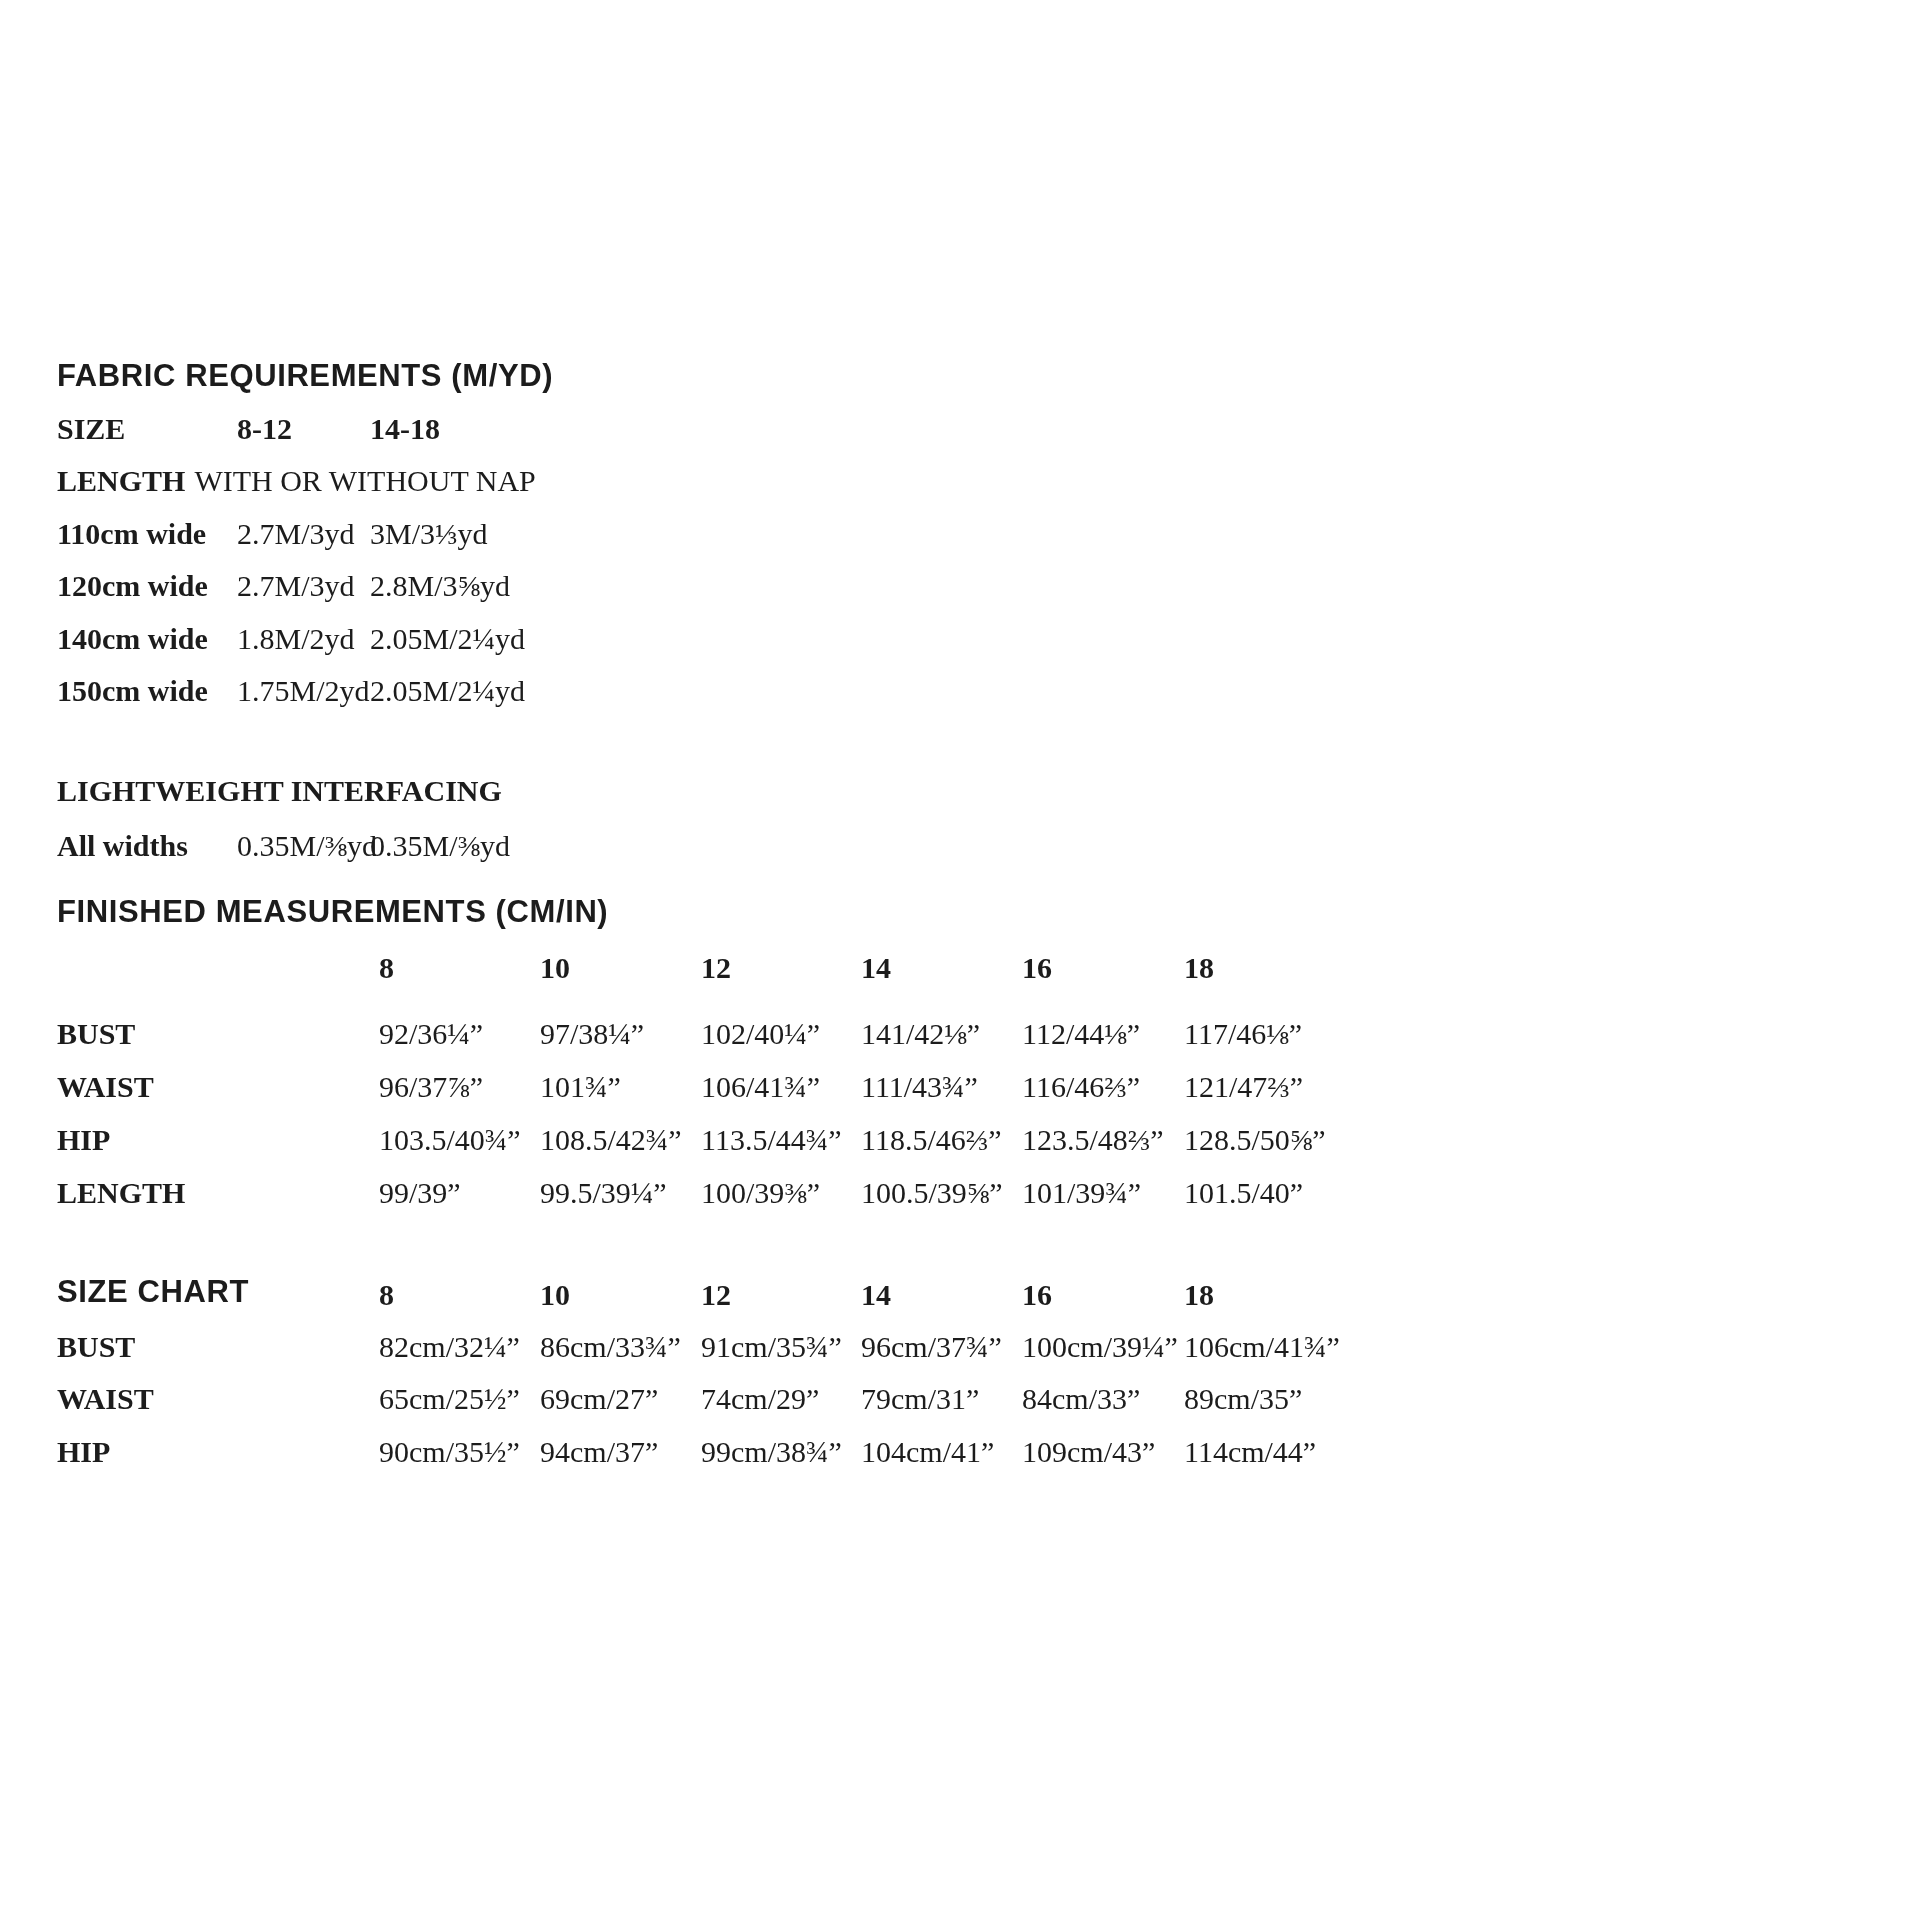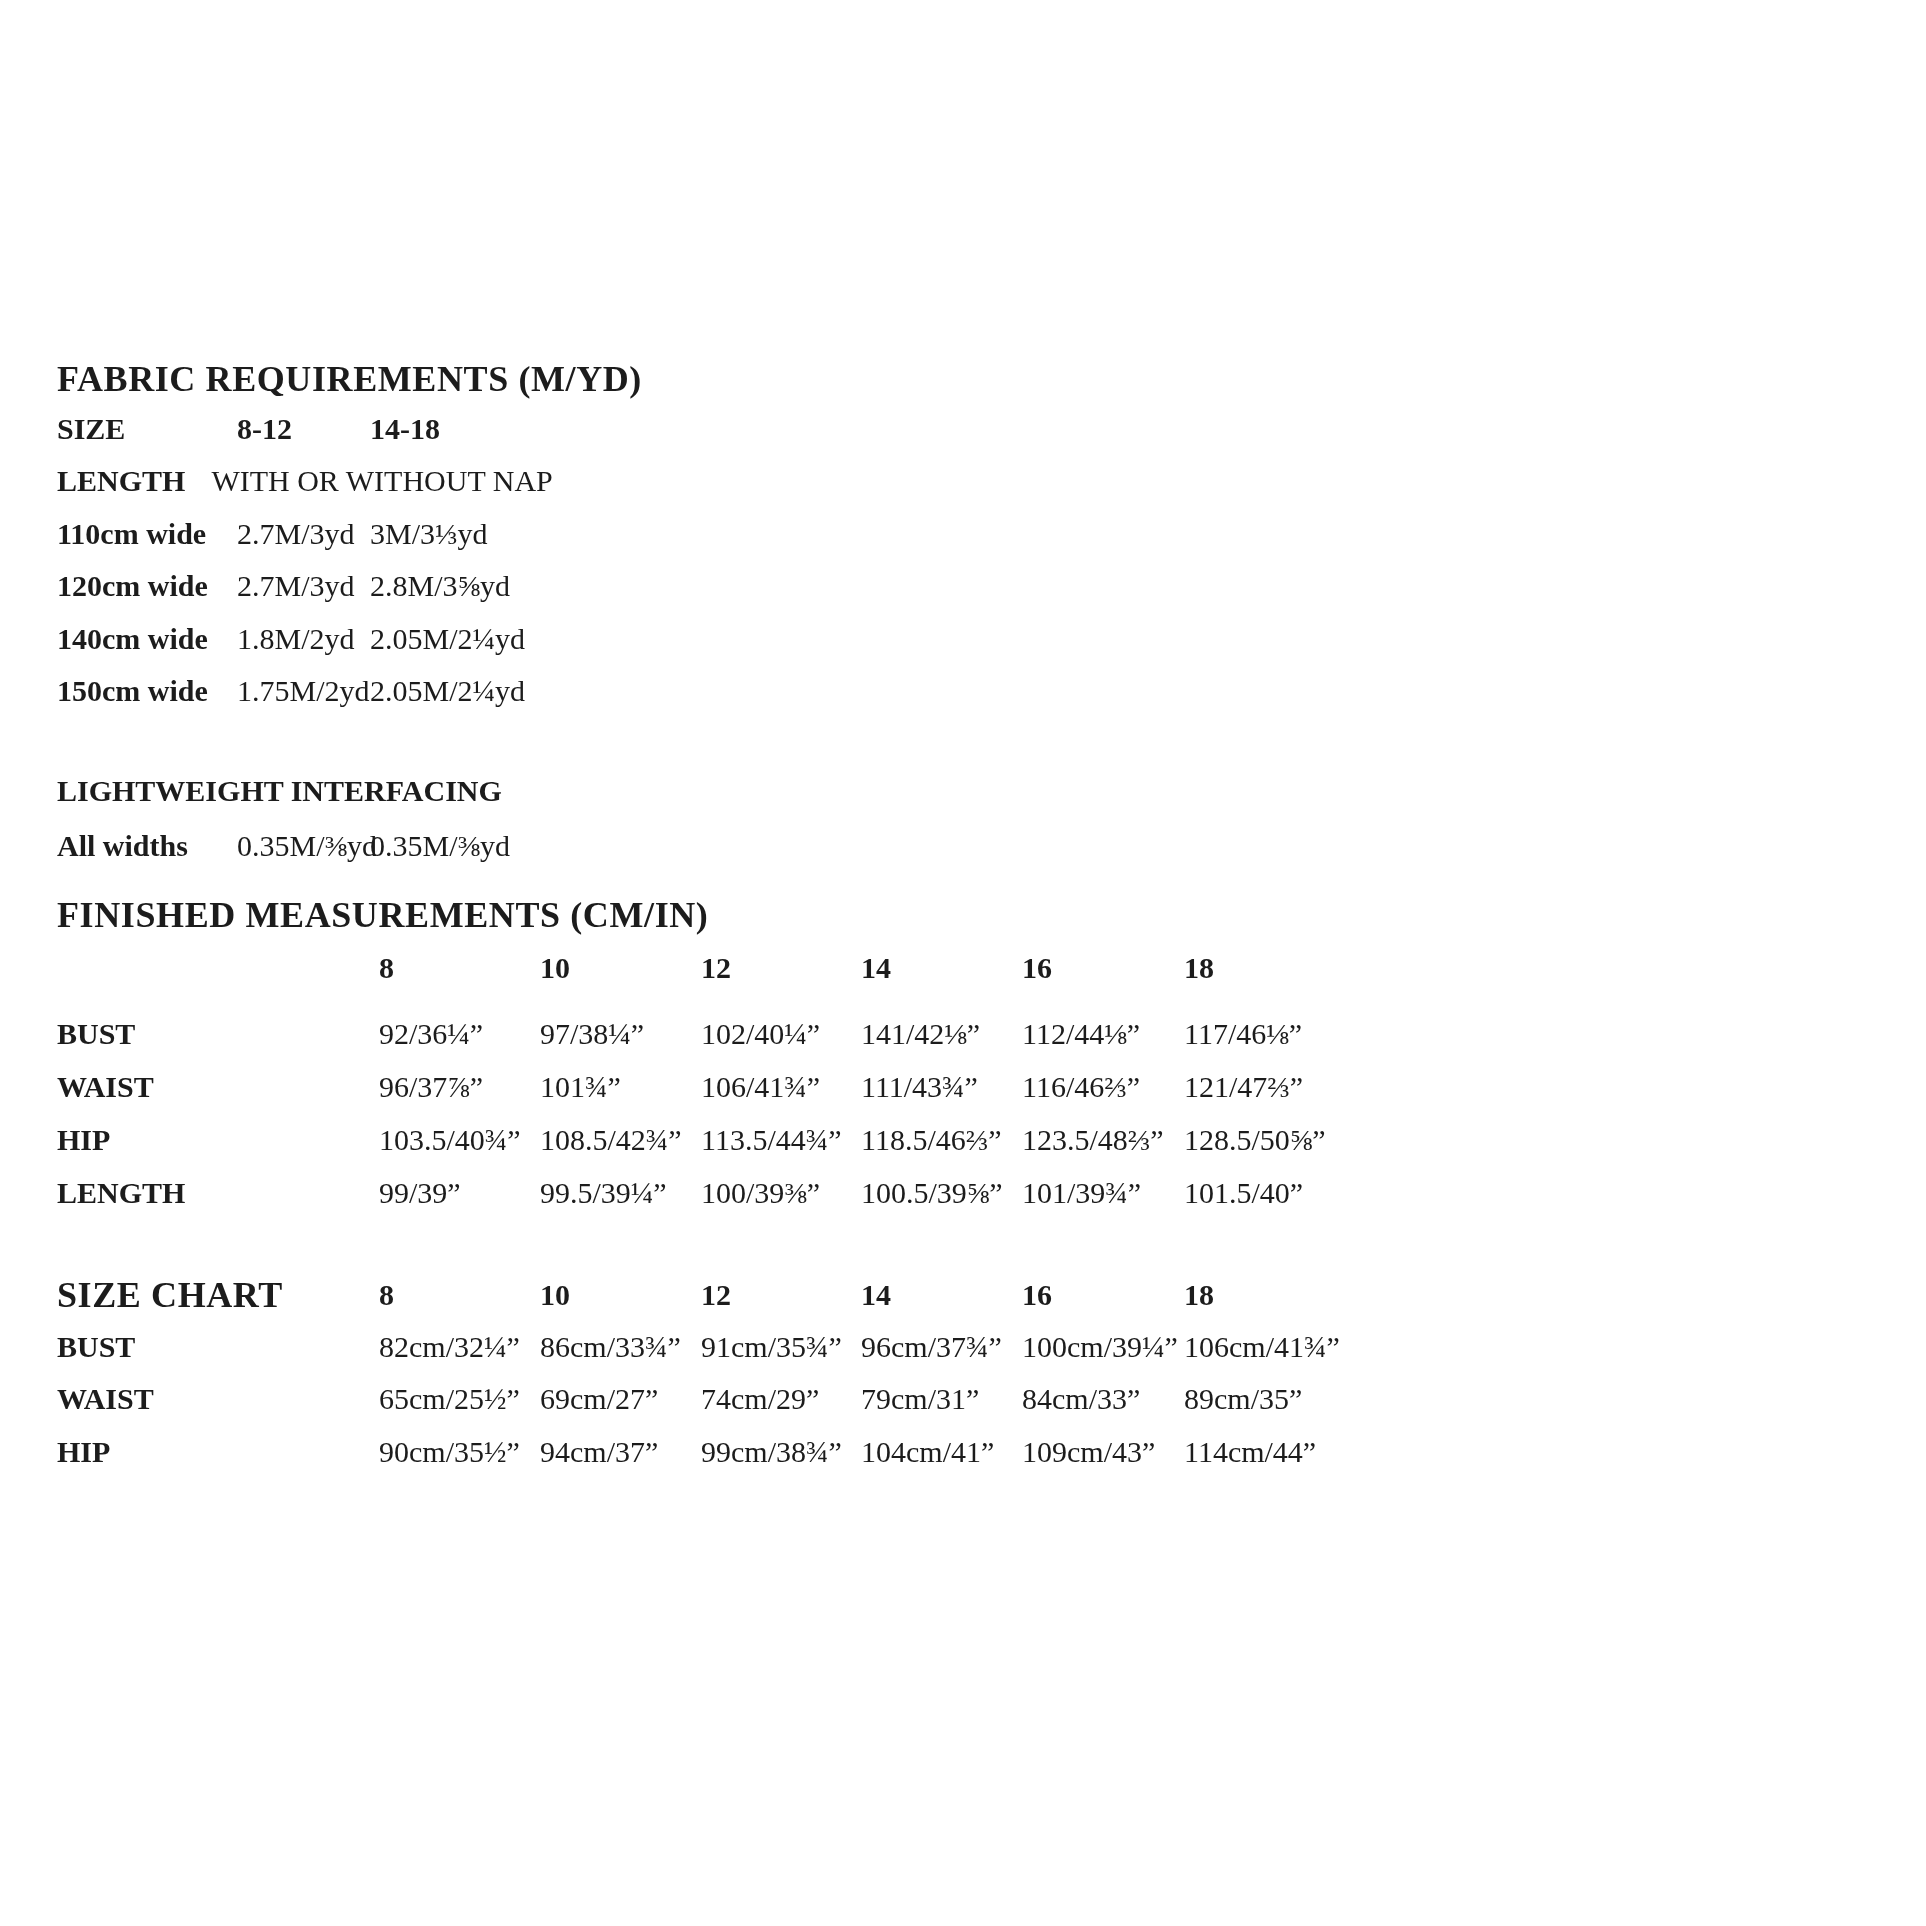--- a/index.html
+++ b/index.html
@@ -1,36 +1,36 @@
 <!DOCTYPE html>
 <html><head>
 <meta charset="utf-8">
 <style>
   html,body{margin:0;padding:0;}
   body{
     width:1927px;height:1927px;background:#ffffff;position:relative;
     color:#1c1c1c;overflow:hidden;
   }
   .sans{
-    font-family:Liberation Serif, serif;
-    font-weight:700;font-size:36px;letter-spacing:0.6px;
+    font-family:Liberation Sans, sans-serif;
+    font-weight:700;font-size:31px;letter-spacing:0.6px;
   }
   .serif{
     font-family:"Liberation Serif","DejaVu Serif",serif;
     font-size:30px;
   }
   .b{font-weight:700;}
   .row{position:absolute;left:57px;height:44px;white-space:nowrap;}
   .lbl{position:absolute;left:0;text-align:center;}
   .c{position:absolute;}
   
   .f1{left:180px}.f2{left:313px}
   
   .c0{left:322px}.c1{left:483px}.c2{left:644px}.c3{left:804px}.c4{left:965px}.c5{left:1127px}
-  .inline2{display:inline-block;margin-left:26px;}
+  .inline2{display:inline-block;margin-left:9px;}
 </style>
 </head>
 <body>
 
 <div class="row sans" style="top:358px">FABRIC REQUIREMENTS (M/YD)</div>
 
 <div class="row serif" style="top:412px">
   <span class="lbl b">SIZE</span>
   <span class="c b f1">8-12</span>
   <span class="c b f2">14-18</span>

